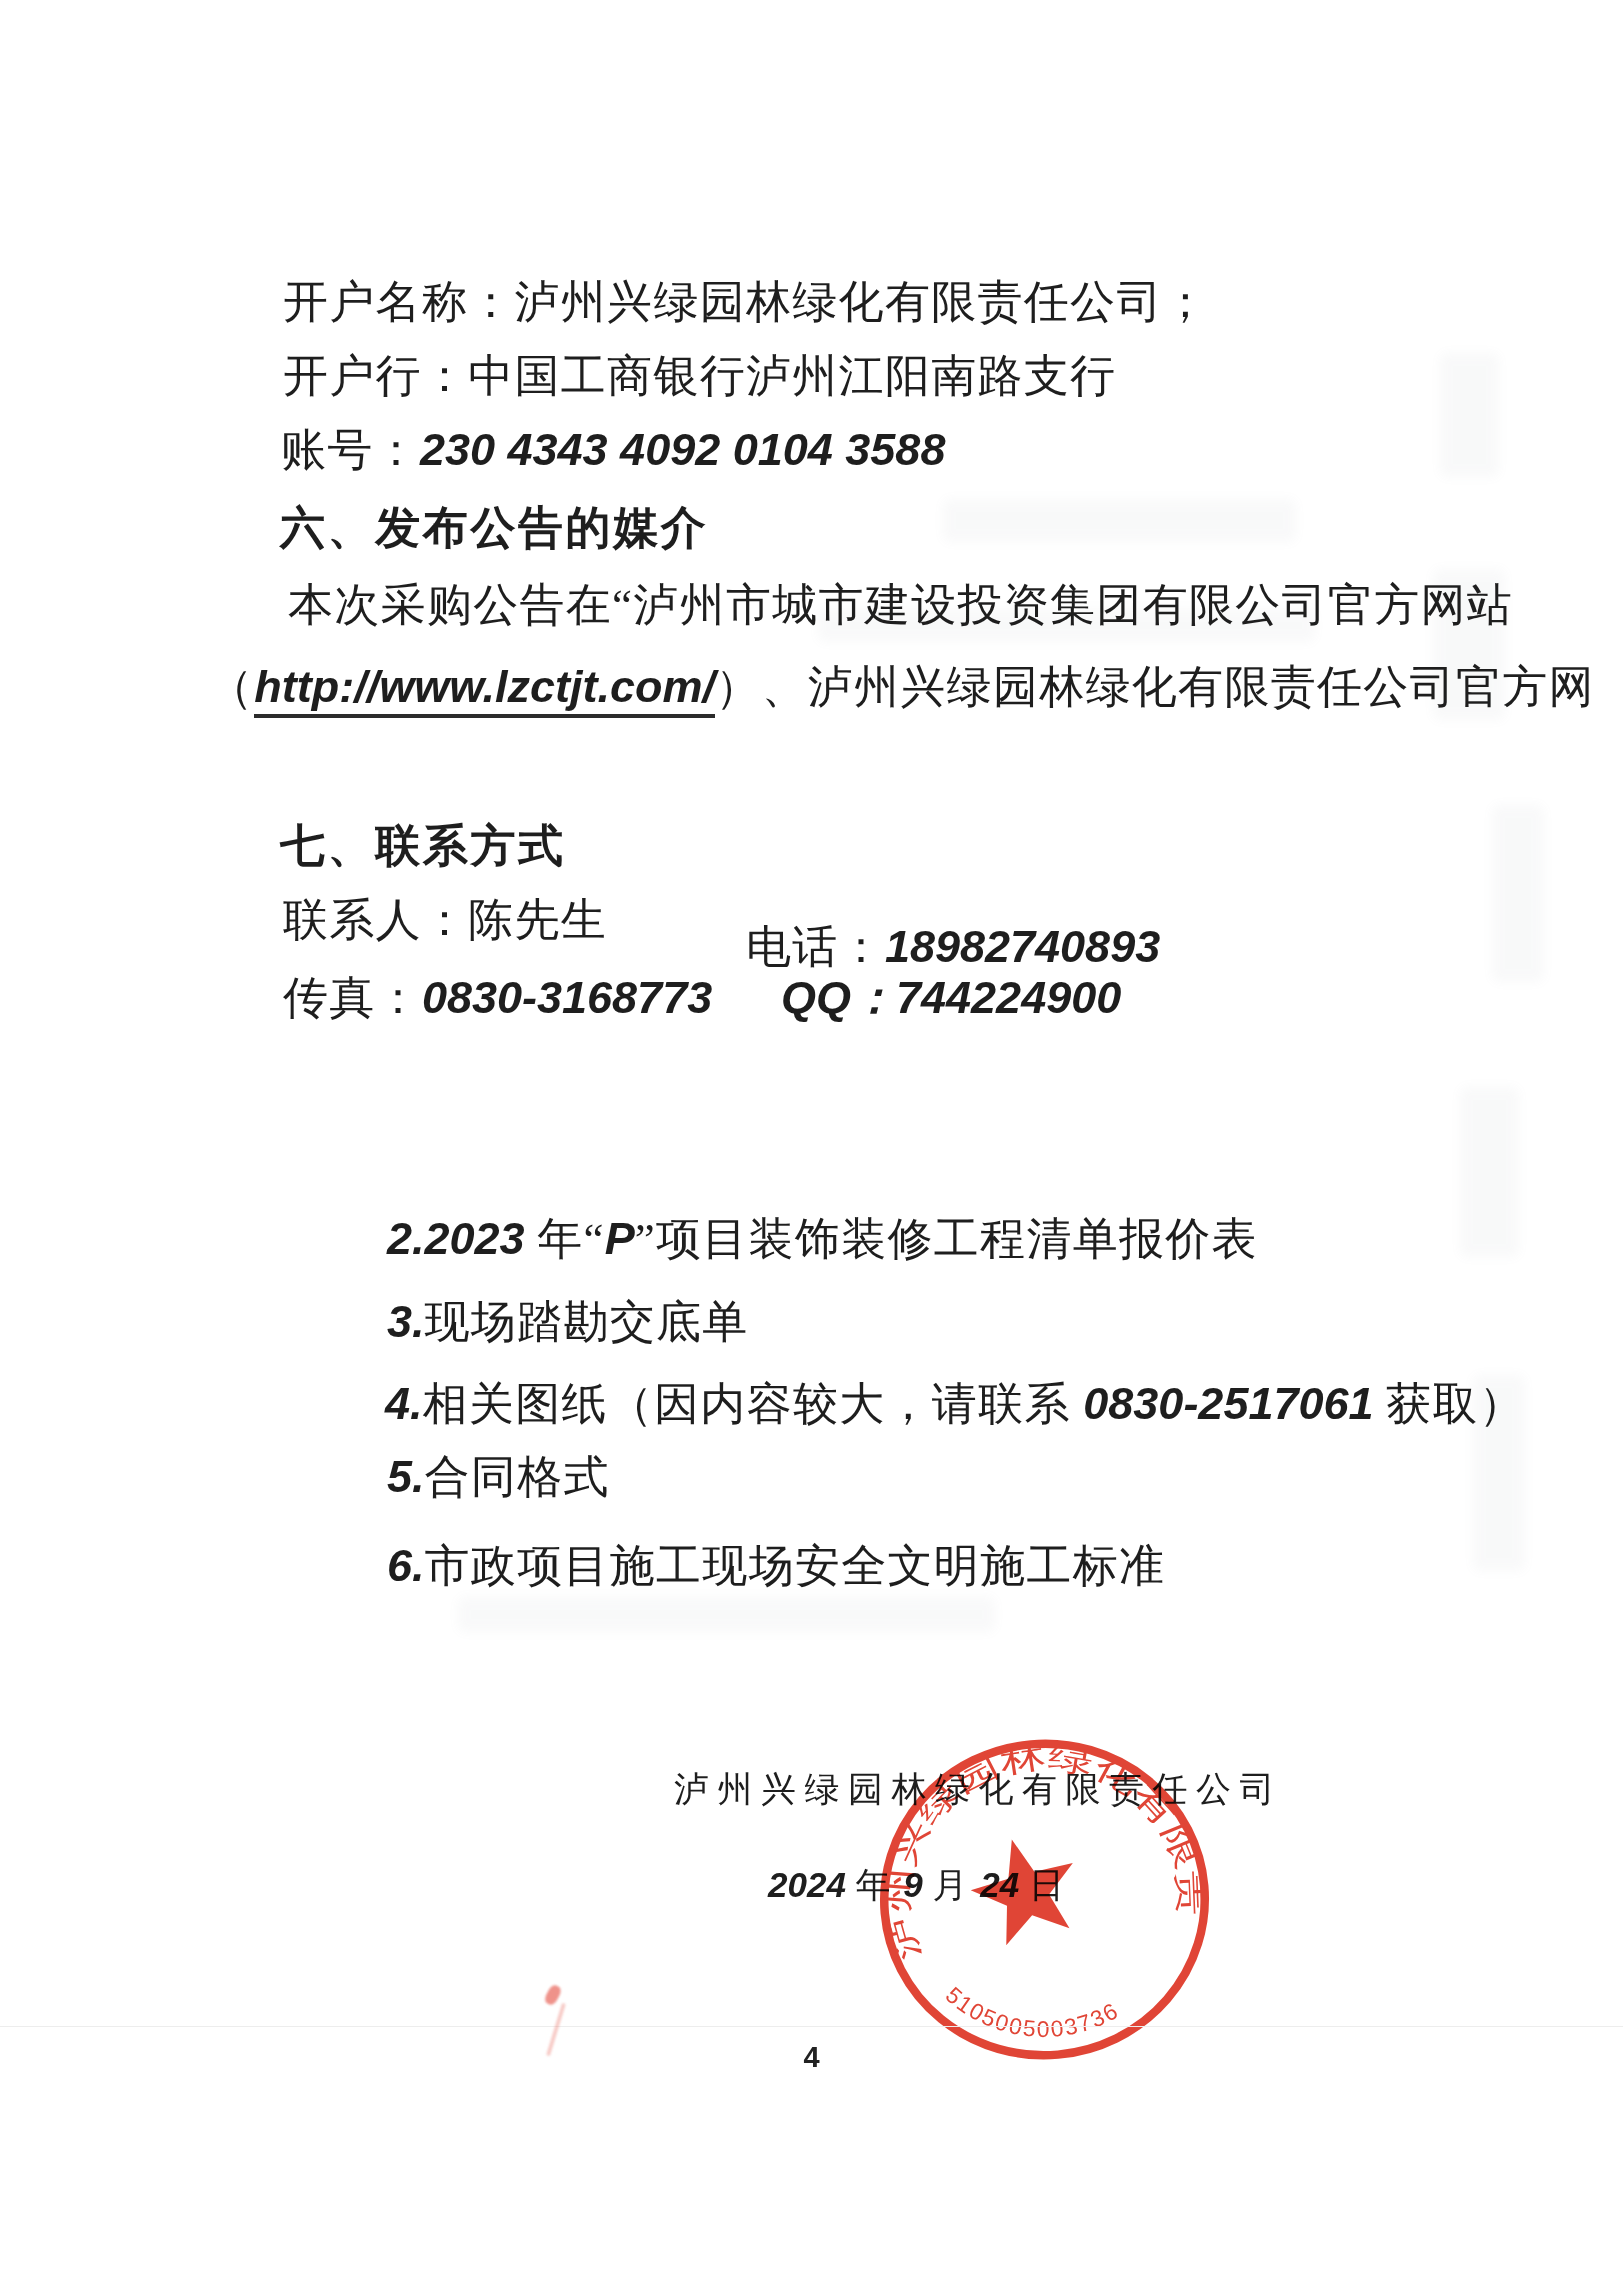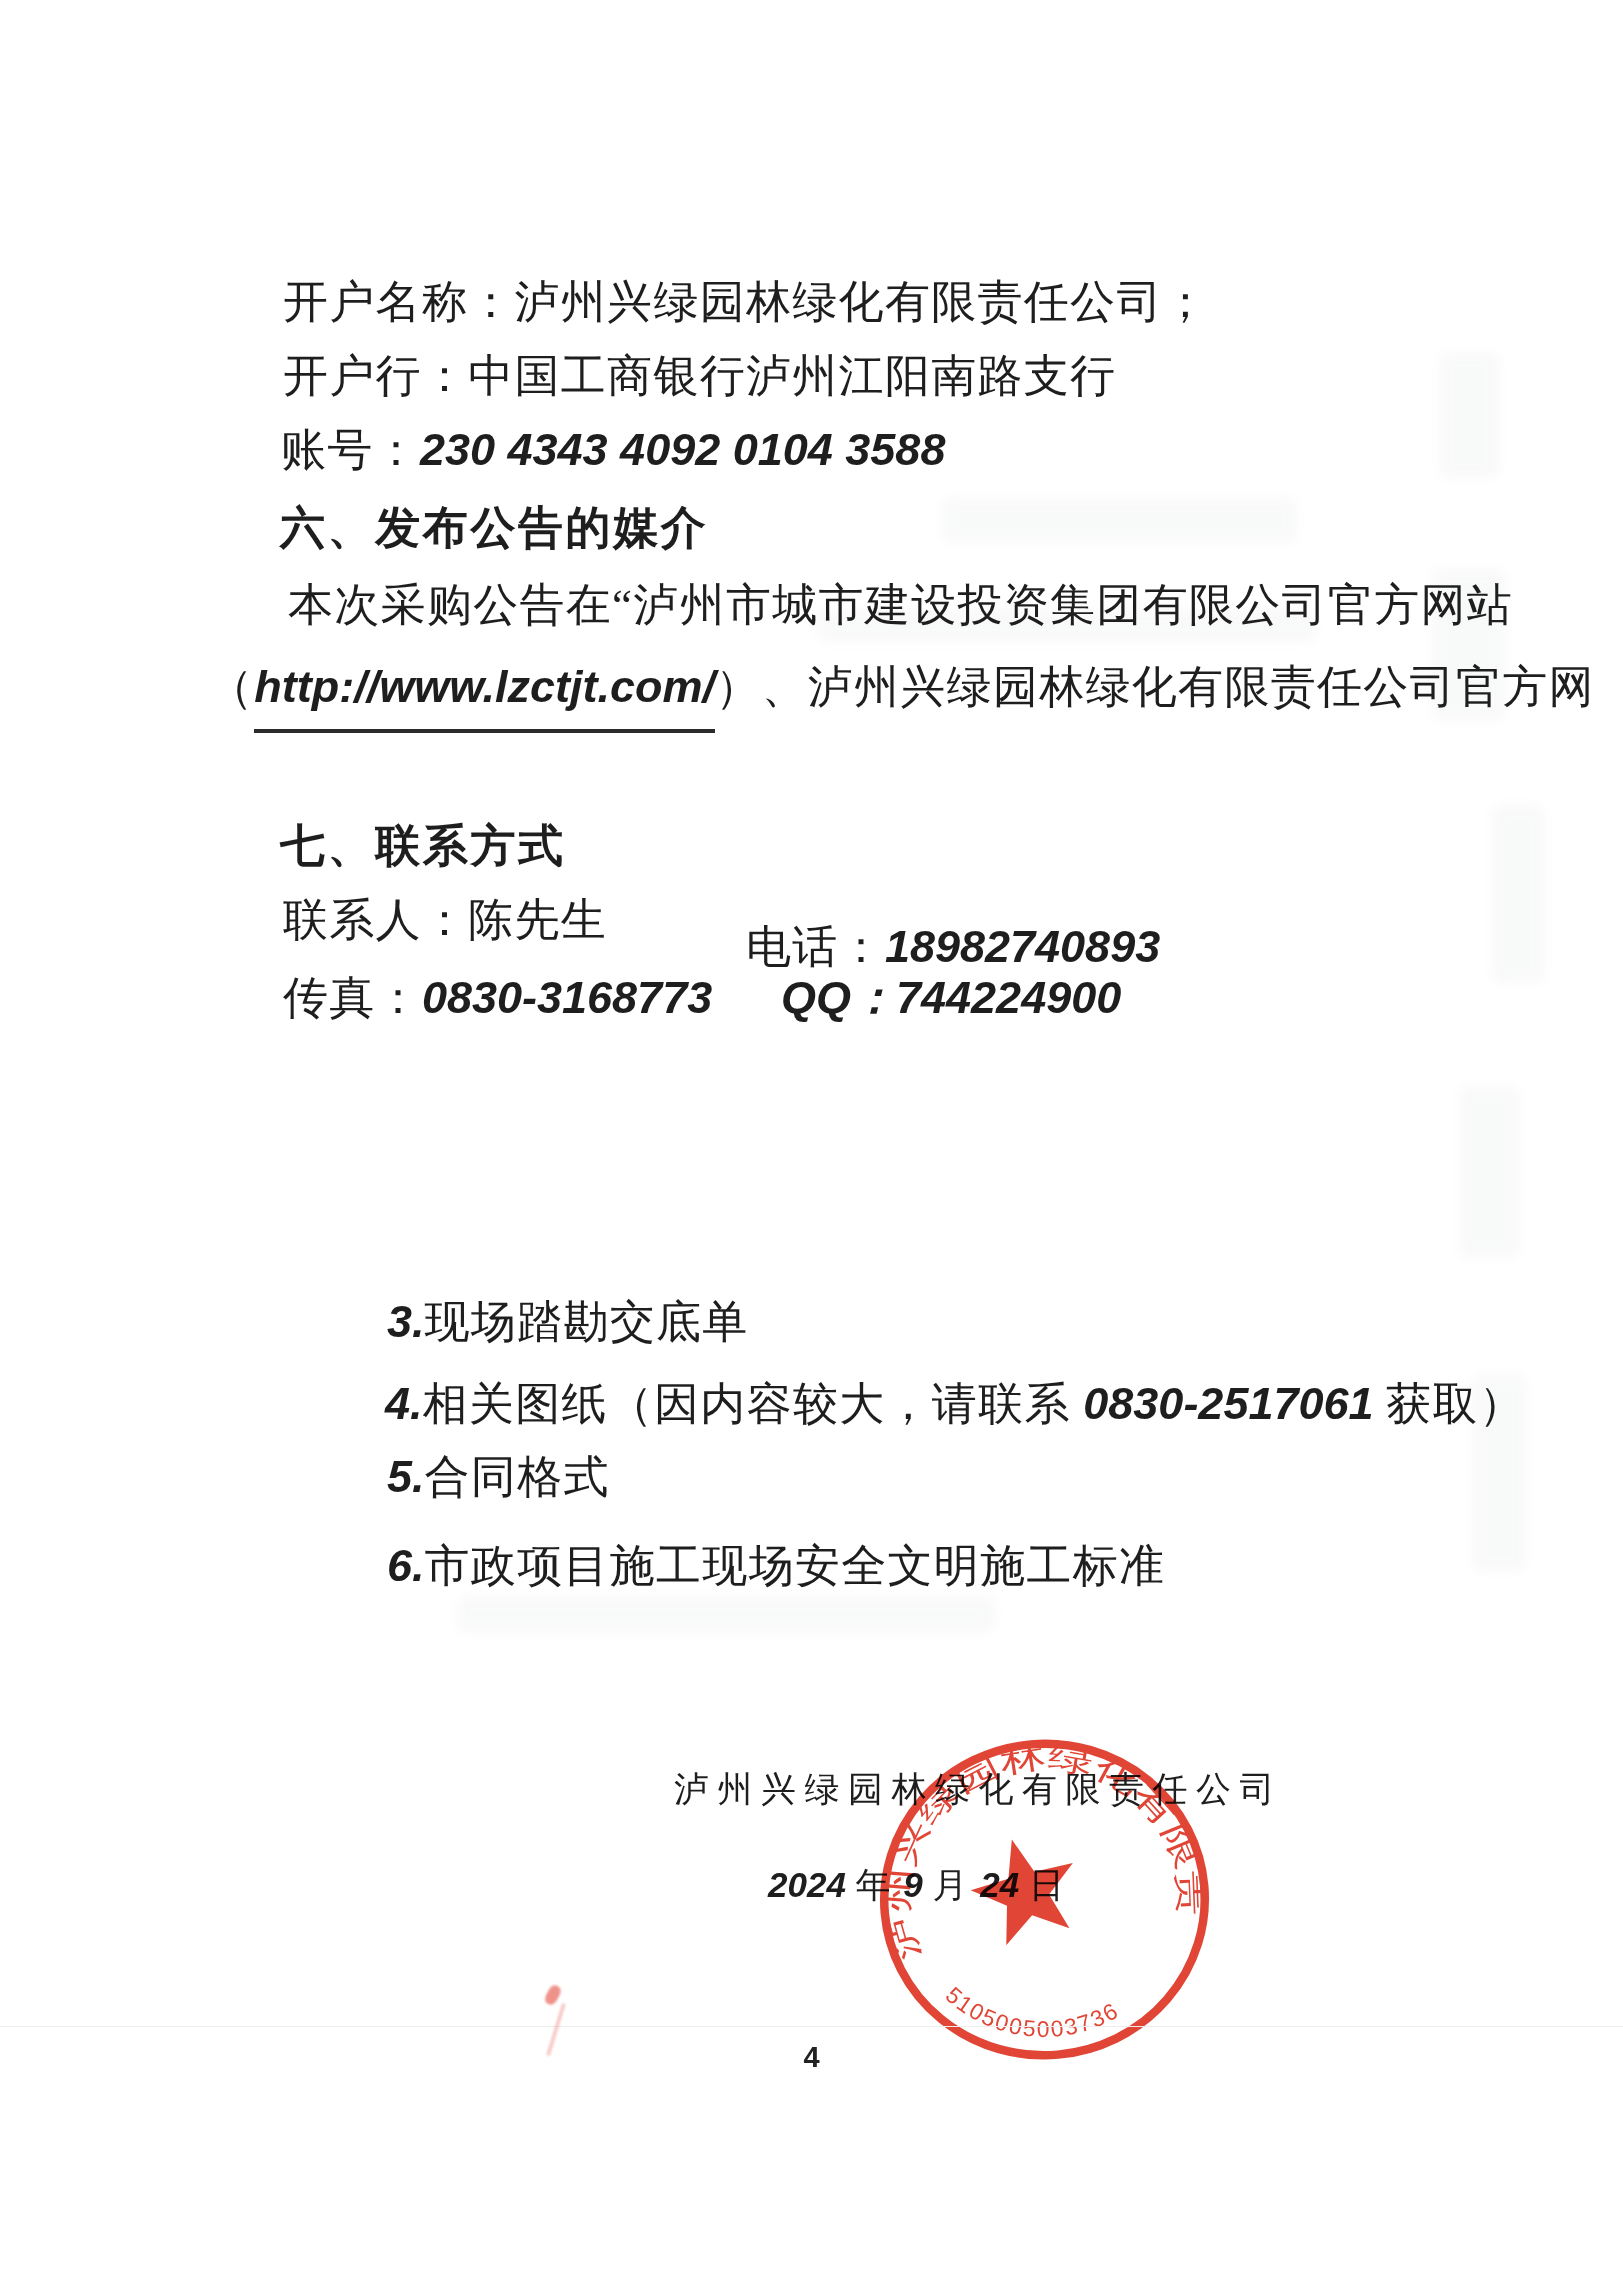--- a/index.html
+++ b/index.html
@@ -25,21 +25,21 @@
     letter-spacing:2.6px;
   }
   .b{
     font-family:"Liberation Sans","DejaVu Sans",sans-serif;
     font-weight:700;
     letter-spacing:0;
     font-style:italic;
   }
   .u{
     border-bottom:4.6px solid #2b2b2b;
-    padding-bottom:17px;
+    padding-bottom:2px;
   }
   .sig{letter-spacing:8.5px;font-size:35px;}
   .date{font-size:35px;letter-spacing:2px;}
   .pagenum{
     position:absolute;left:0;top:2041px;width:1623px;
     text-align:center;font-size:29px;
     font-family:"Liberation Sans","DejaVu Sans",sans-serif;
     font-weight:600;color:#222;
   }
   .seal{
@@ -108,20 +108,21 @@
   <div class="line" style="left:746px;top:894px;margin-top:26px;">
     <span>电话：</span><span class="b">18982740893</span>
   </div>
   <div class="line" style="left:283px;top:971px;">
     <span>传真：</span><span class="b">0830-3168773</span>
   </div>
   <div class="line" style="left:781px;top:971px;">
     <span class="b">QQ：</span><span class="b">744224900</span>
   </div>
 
+  <div class="line" style="left:387px;top:1212px;"><span class="b">2.2023 </span><span>年“</span><span class="b">P</span><span>”项目装饰装修工程清单报价表</span></div>
   <div class="line" style="left:387px;top:1295px;"><span class="b">3.</span><span>现场踏勘交底单</span></div>
   <div class="line" style="left:385px;top:1377px;"><span class="b">4.</span><span>相关图纸（因内容较大，请联系 </span><span class="b">0830-2517061</span><span> 获取）</span></div>
   <div class="line" style="left:387px;top:1450px;"><span class="b">5.</span><span>合同格式</span></div>
   <div class="line" style="left:387px;top:1539px;"><span class="b">6.</span><span>市政项目施工现场安全文明施工标准</span></div>
 
   <div class="line sig" style="left:674px;top:1769px;">泸州兴绿园林绿化有限责任公司</div>
   <div class="line date" style="left:768px;top:1864px;"><span class="b">2024 </span><span>年 </span><span class="b">9 </span><span>月 </span><span class="b">24 </span><span>日</span></div>
 
   <svg class="seal" viewBox="0 0 512 502">
     <g transform="rotate(-5 256 251)">

